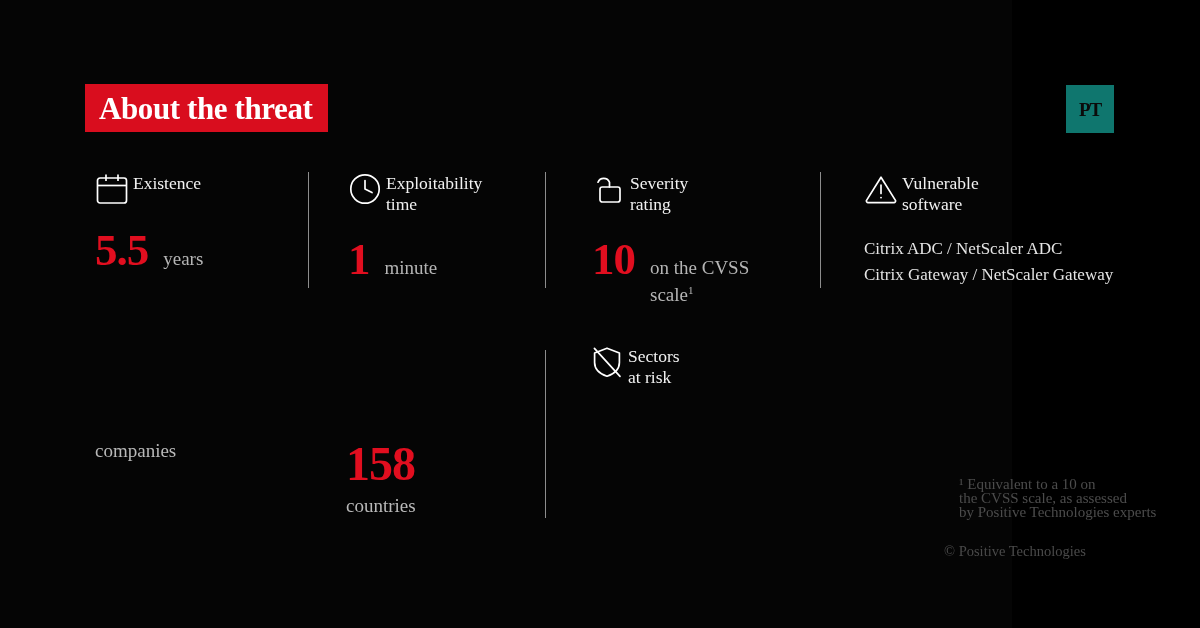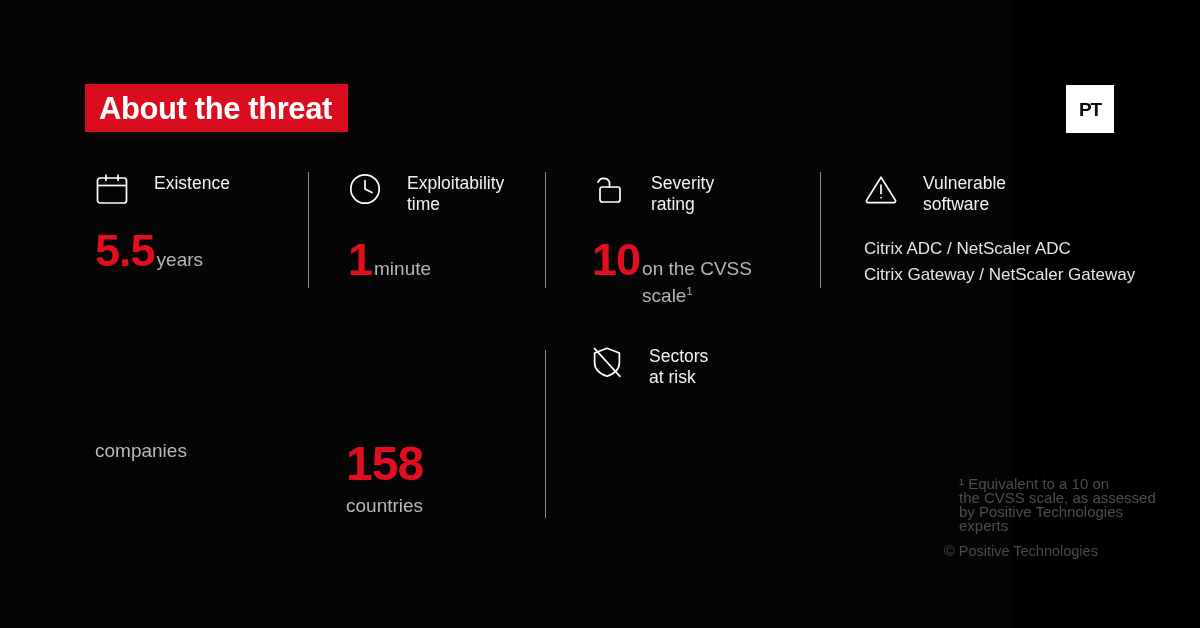--- a/index.html
+++ b/index.html
@@ -15,20 +15,21 @@
     color: #ffffff;
     position: relative;
   }
 
   .canvas {
     position: absolute;
     left: 0; top: 0;
     width: 1012px;
     height: 628px;
     background: #050505;
+    font-family: Liberation Serif, serif;
   }
 
   
   .title-banner {
     position: absolute;
     left: 85px;
     top: 84px;
     height: 48px;
     background: #d90d1e;
     display: flex;
@@ -44,62 +45,62 @@
     line-height: 1;
     white-space: nowrap;
   }
 
   .pt-logo {
     position: absolute;
     left: 1066px;
     top: 85px;
     width: 48px;
     height: 48px;
-    background: #ffffff;
+    background: #0f766e;
     display: flex;
     align-items: center;
     justify-content: center;
   }
   .pt-logo .pt-mark {
     color: #0b0b0b;
     font-size: 19px;
     font-weight: bold;
     letter-spacing: -1.2px;
     line-height: 1;
   }
 
   
   .stat {
     position: absolute;
   }
   .stat-head {
     display: flex;
     align-items: flex-start;
-    gap: 25px;
+    gap: 4px;
   }
   .stat-icon {
     flex: 0 0 auto;
     width: 34px;
     height: 34px;
     display: block;
   }
   .stat-label {
     font-size: 17.5px;
     line-height: 21px;
     color: #f2f2f2;
     font-weight: 400;
     white-space: pre-line;
     padding-top: 1px;
   }
 
   .stat-value {
     margin-top: 22px;
     display: flex;
     align-items: baseline;
-    gap: 2px;
+    gap: 15px;
   }
   .big-num {
     color: #e10e1f;
     font-weight: bold;
     font-size: 45px;
     line-height: 45px;
     letter-spacing: -1px;
   }
   .unit {
     color: #b5b5b5;

